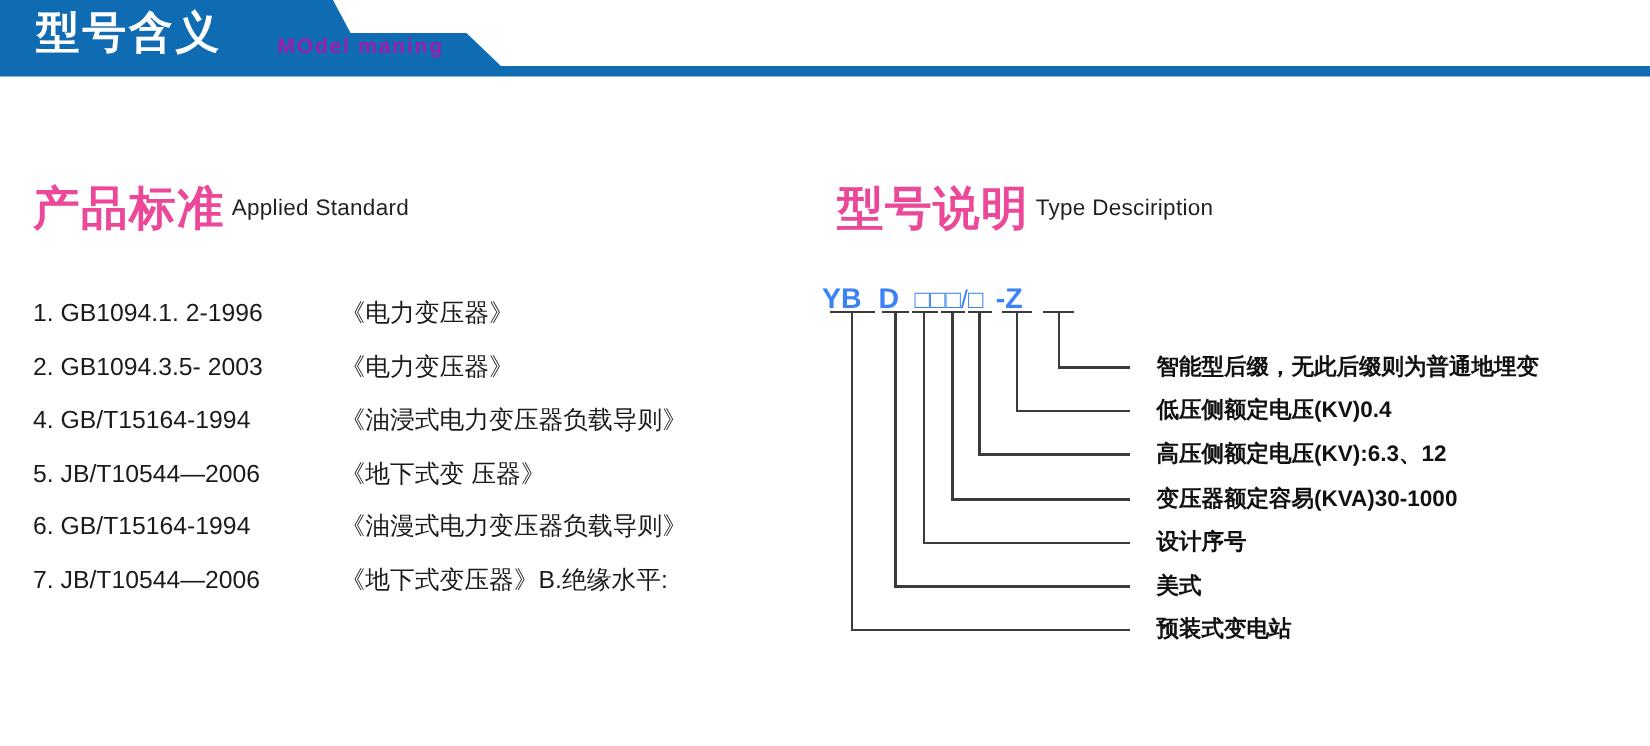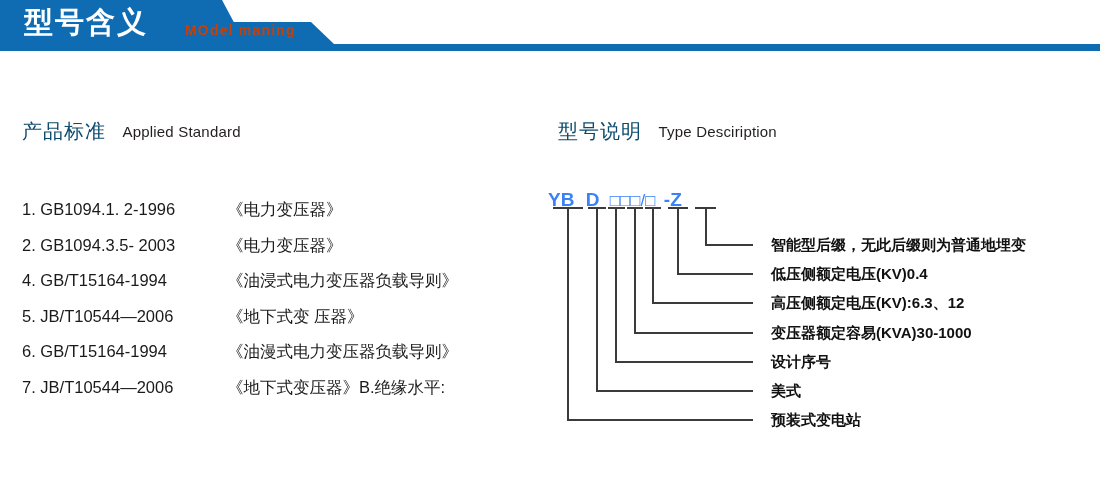--- a/index.html
+++ b/index.html
@@ -52,38 +52,37 @@
     color: #ffffff;
     line-height: 36px;
     z-index: 5;
   }
   .header-sub {
     position: absolute;
     left: 185px; top: 20px;
     font-size: 14px;
     font-weight: bold;
     letter-spacing: 1.2px;
-    color: #c2410c;
+    color: #a21caf;
     line-height: 20px;
     z-index: 5;
   }
 
   
   .sec-heading { position: absolute; white-space: nowrap; }
   .sec-cn {
-    font-size: 20px;
-    font-weight: normal;
-    color: #0c4a6e;
+    font-size: 31px;
+    font-weight: bold;
+    color: #ec4899;
     letter-spacing: 1px;
     vertical-align: middle;
   }
   .sec-en {
     font-size: 15px;
     color: #231f20;
-    margin-left: 12px;
     vertical-align: middle;
     letter-spacing: 0.2px;
   }
   #heading-standard { left: 22px; top: 118px; }
   #heading-type     { left: 558px; top: 118px; }
 
   
   .std-list {
     position: absolute;
     left: 22px; top: 192px;

